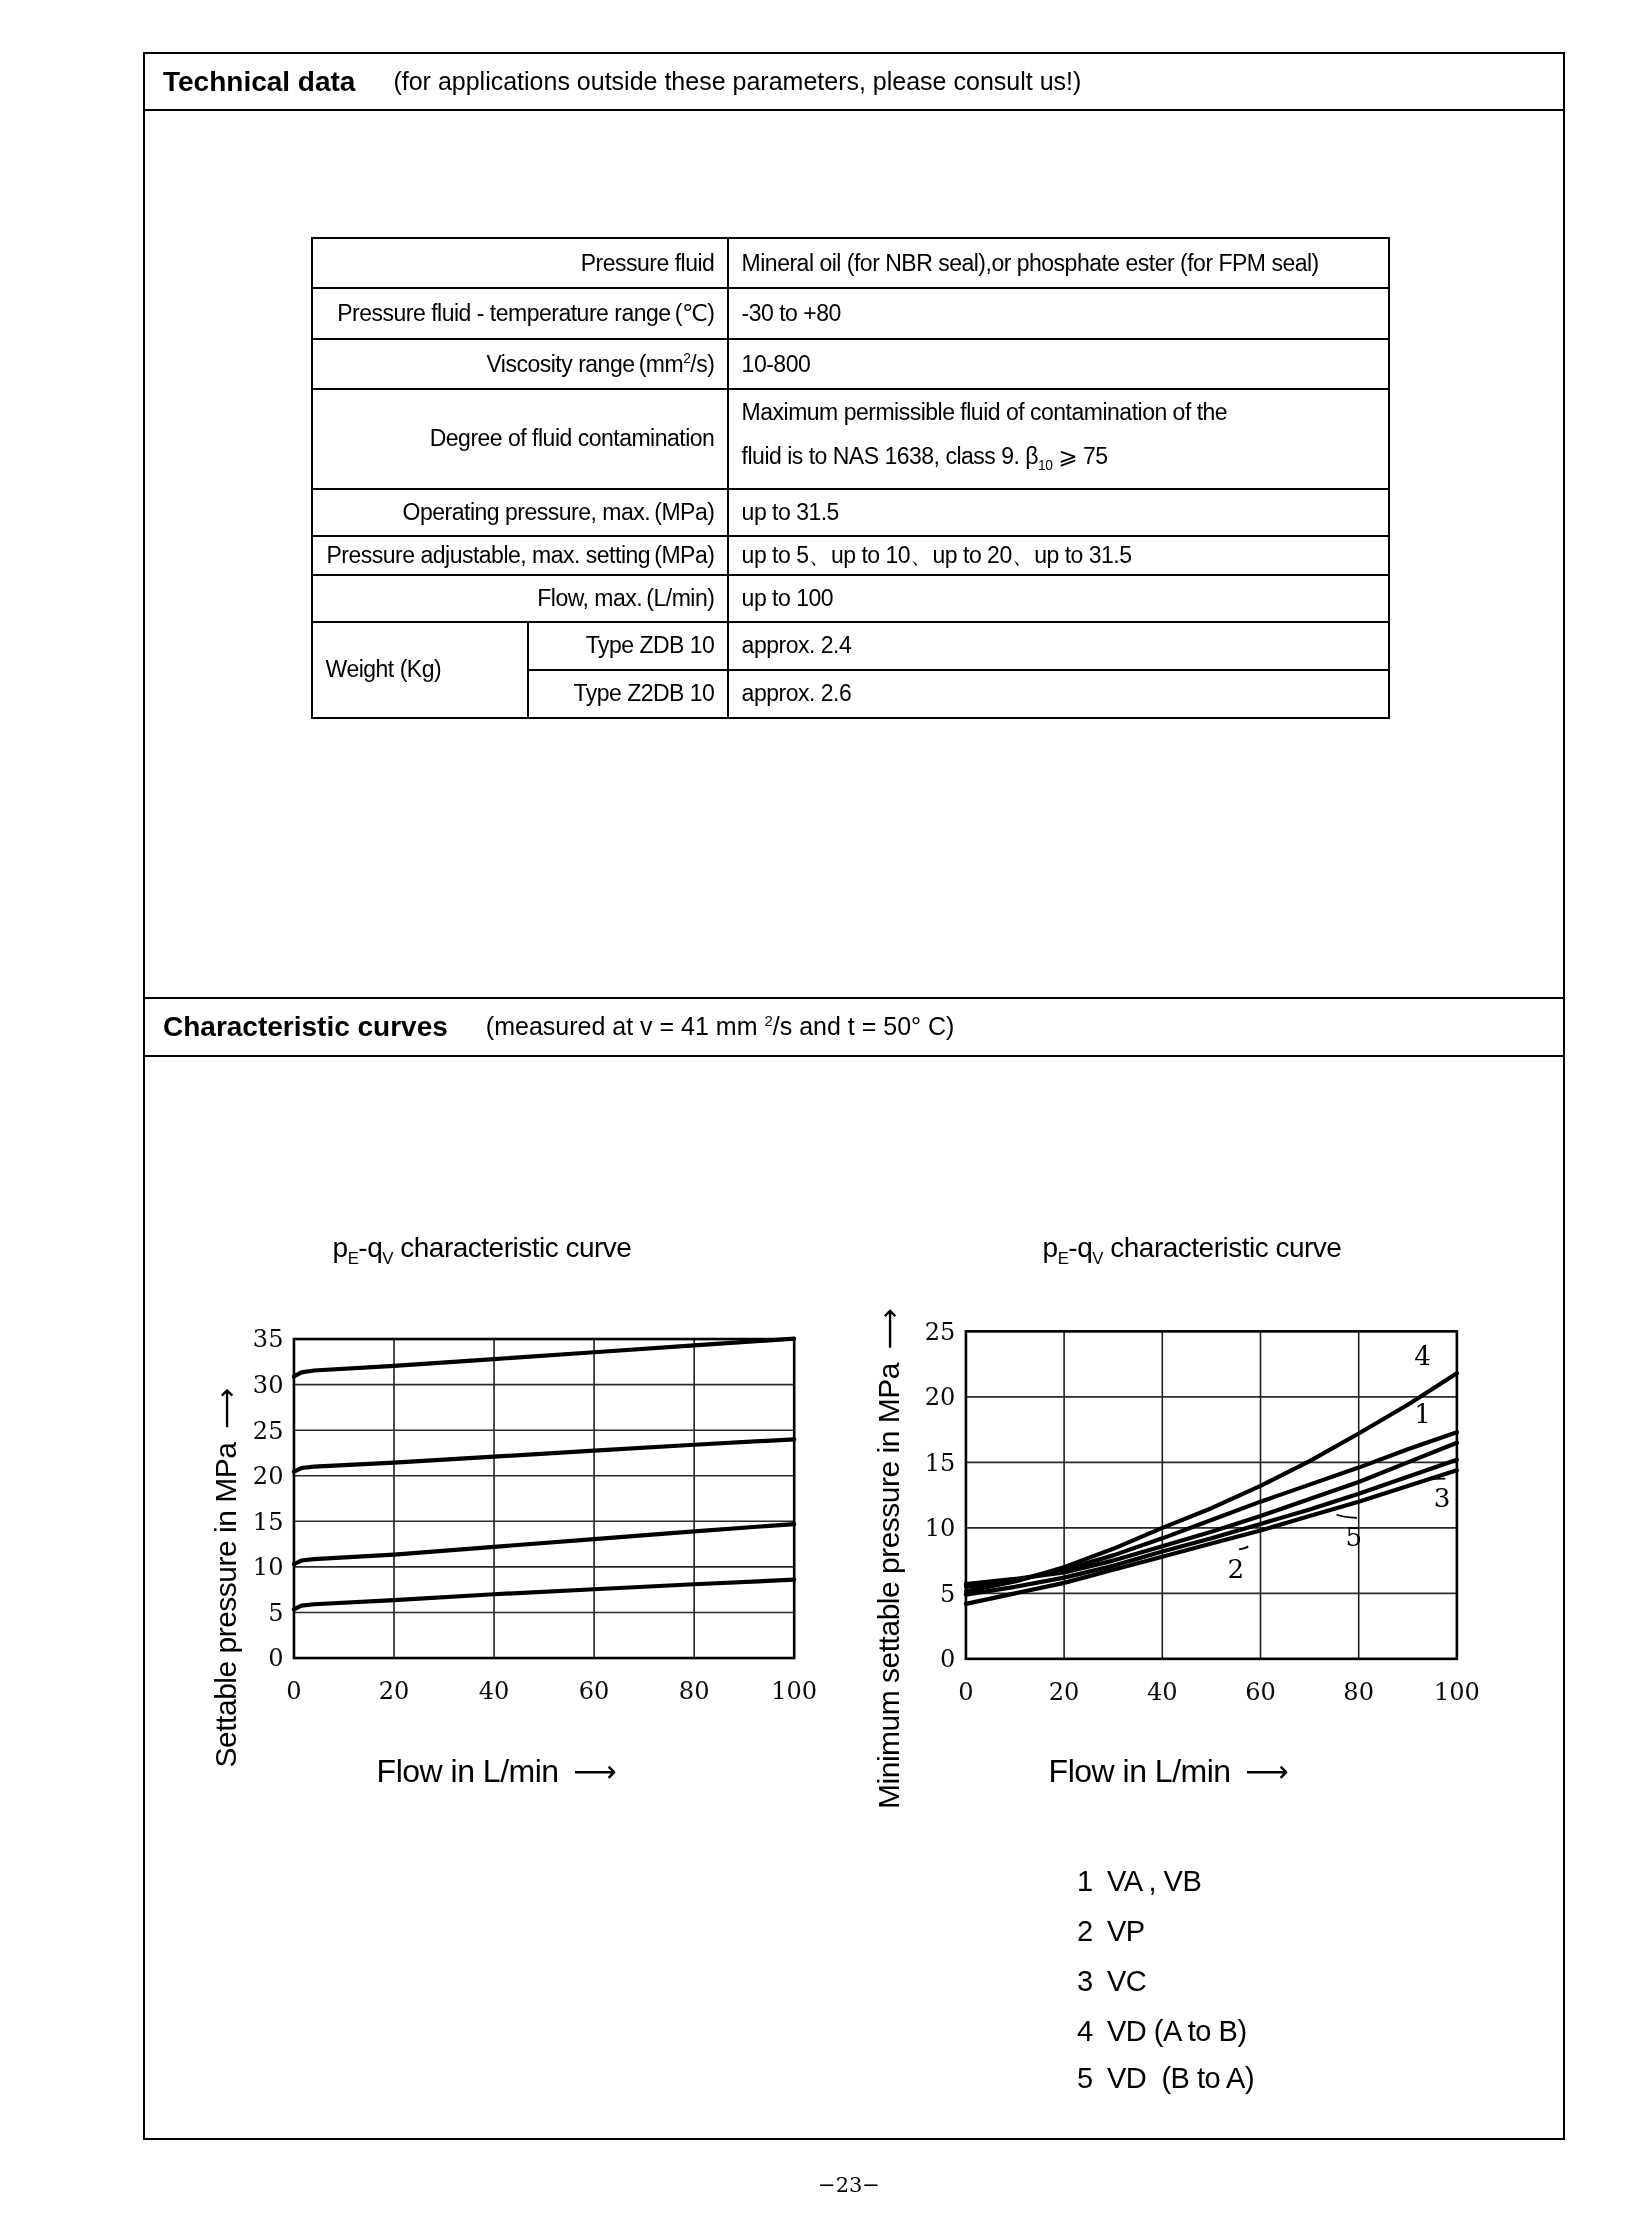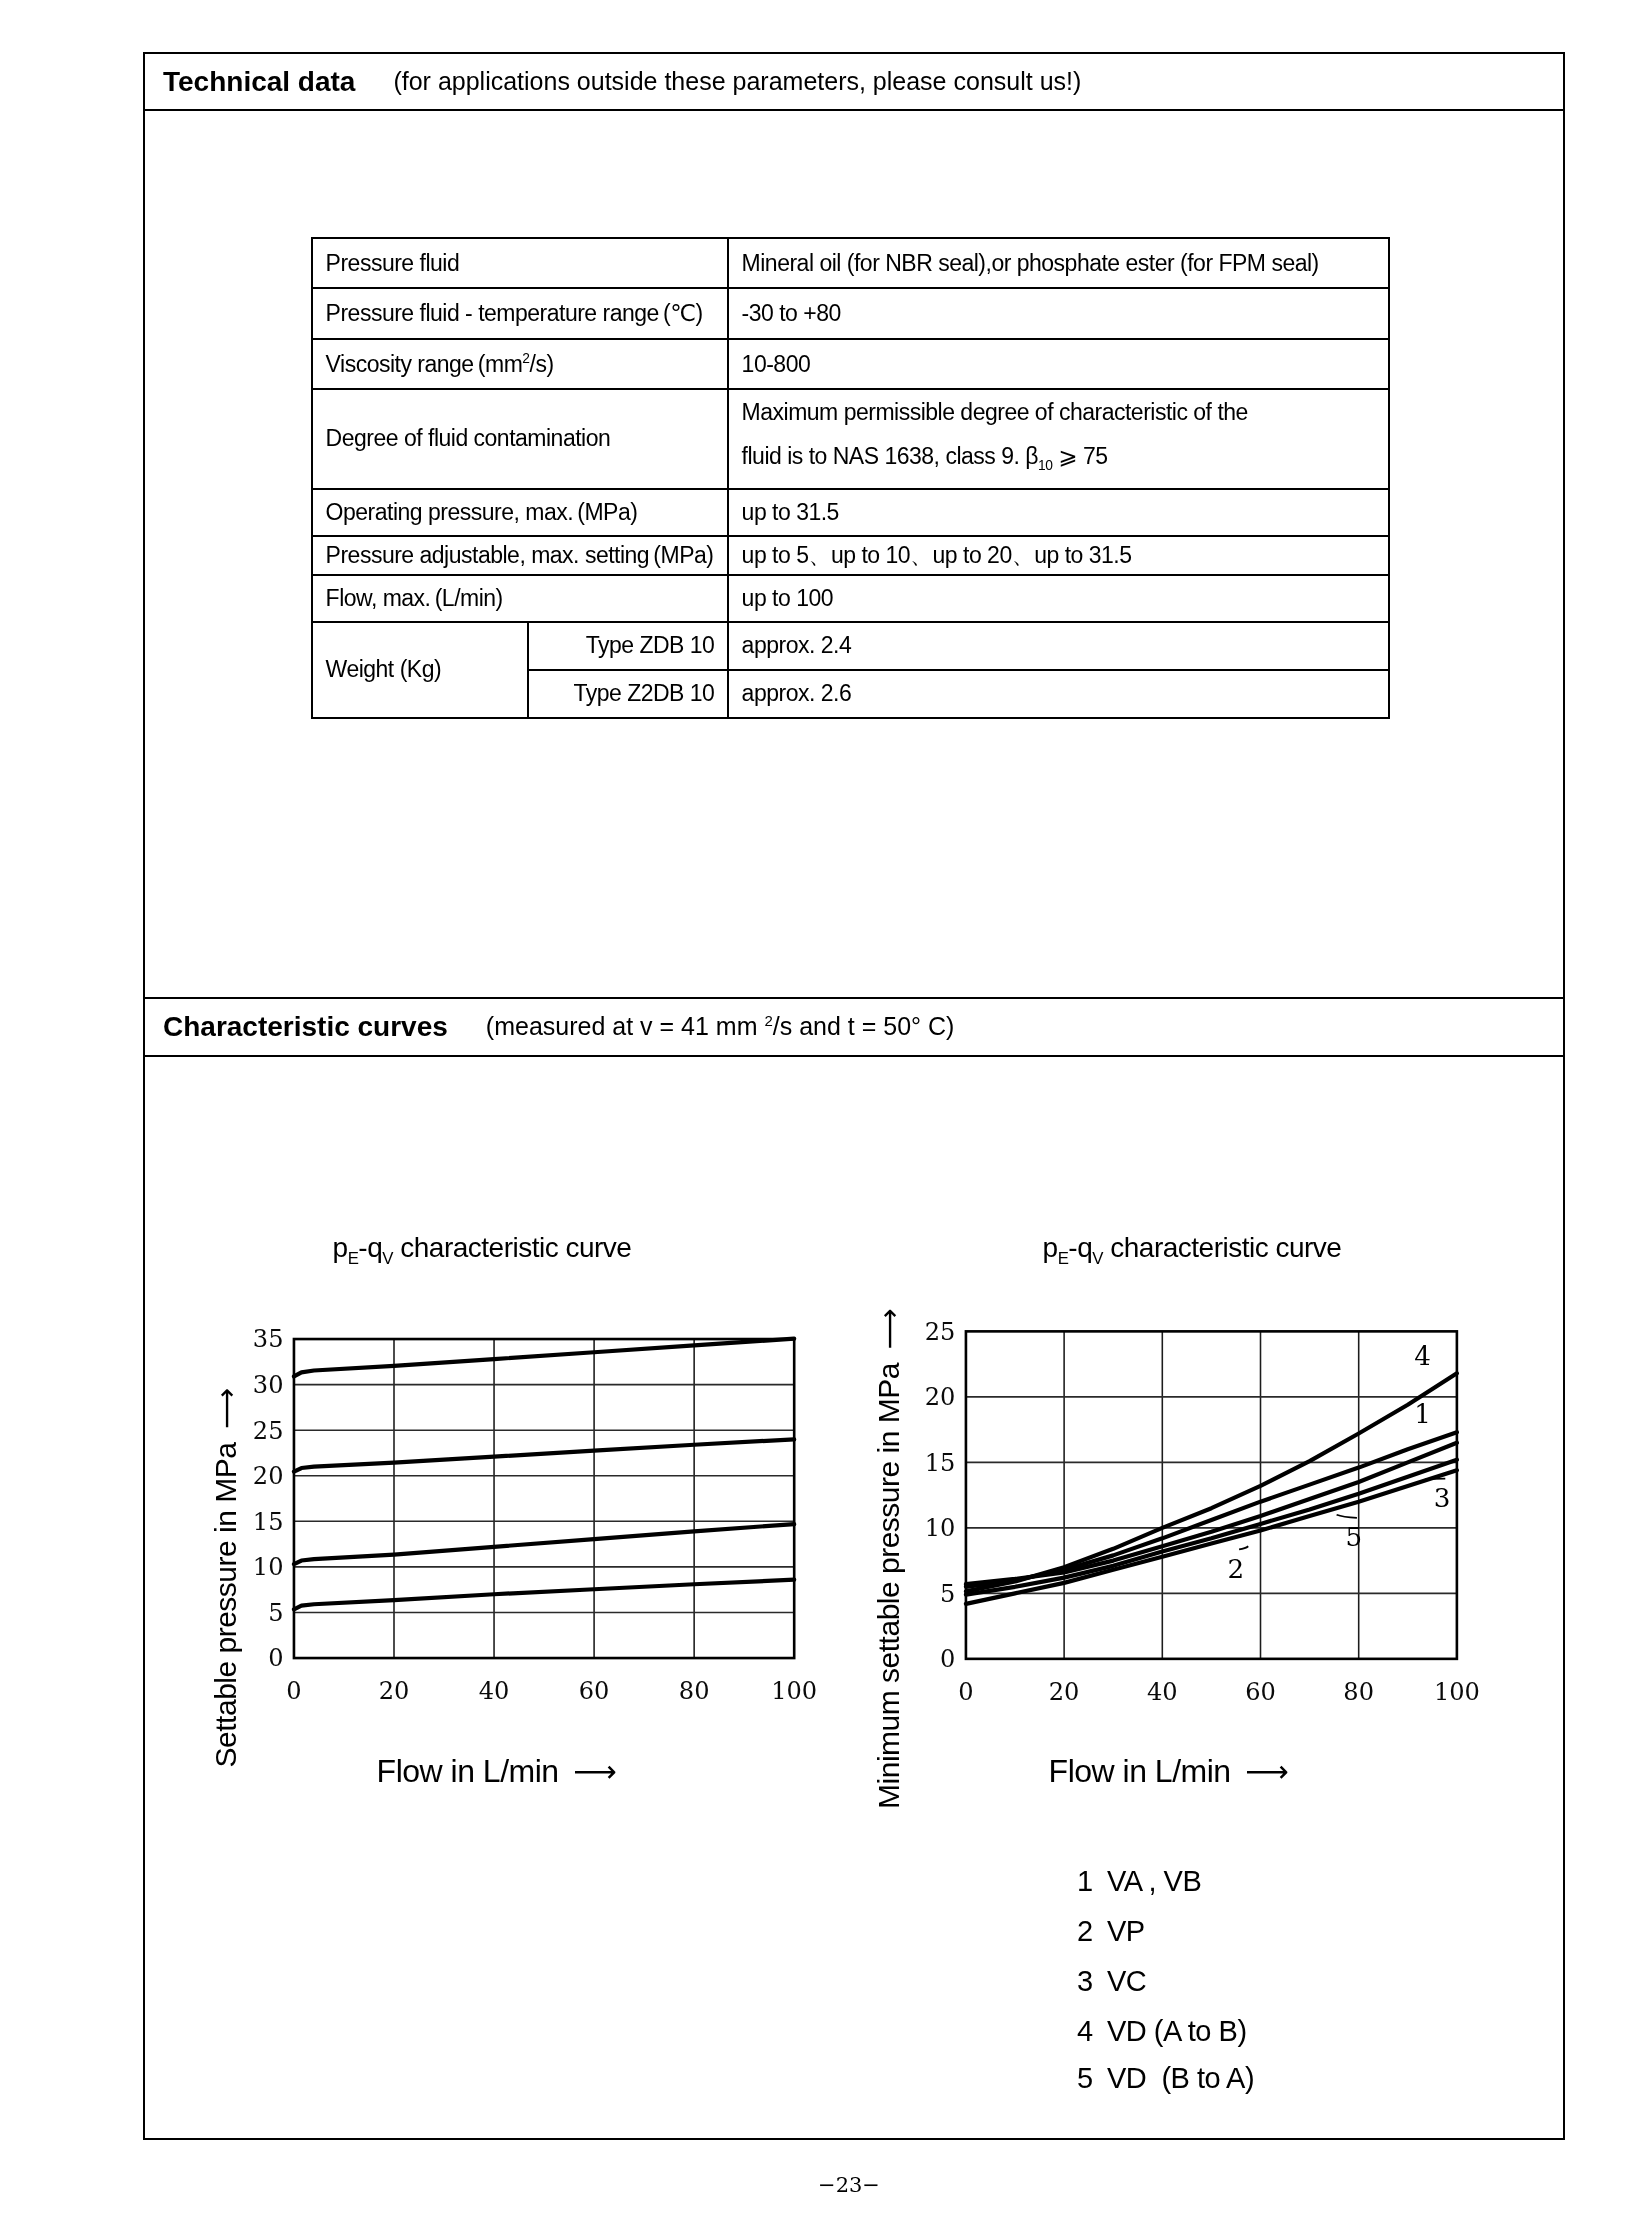--- a/index.html
+++ b/index.html
@@ -8,21 +8,21 @@
   .box{position:absolute;border:2.6px solid #000;background:#fff;box-sizing:border-box;gap:20px;}
   .section-header{display:flex;align-items:center;padding-left:18px;}
   .section-header .t-bold{font-weight:bold;font-size:28px;}
   .section-header .t-rest{font-size:25px;margin-left:18px;}
   .sup{font-size:0.6em;vertical-align:super;}
   .subsc{font-size:0.6em;vertical-align:sub;}
   table.tech{position:absolute;left:311px;top:237px;border-collapse:collapse;table-layout:fixed;
              letter-spacing:-0.5px;}
   table.tech td{border:2.1px solid #000;font-size:23px;padding:0 12.6px;vertical-align:middle;
                 overflow:hidden;white-space:nowrap;}
-  .cf{display:flex;justify-content:flex-start;align-items:center;width:100%;gap:4.2px;}
+  .cf{display:flex;justify-content:flex-end;align-items:center;width:100%;gap:4.2px;}
   td.val{text-align:left;}
   td.typecell{text-align:right;}
   td.weightcell{vertical-align:top;padding-top:9.4px;}
   td.contam div{line-height:44px;}
   .chart-title{position:absolute;text-align:center;font-size:28px;letter-spacing:-0.5px;}
   .ylabel{position:absolute;display:flex;align-items:center;justify-content:center;gap:13.6px;
           font-size:30px;letter-spacing:-0.5px;transform:rotate(-90deg);}
   .xlabel{position:absolute;text-align:center;font-size:32px;letter-spacing:-0.5px;
           display:flex;align-items:center;justify-content:center;gap:14.7px;}
   .arrow{font-family:"DejaVu Sans",sans-serif;font-size:0.95em;}
@@ -86,21 +86,21 @@
         <span>10-800</span>
       </td>
     </tr>
     <tr style="height:88px">
       <td colspan="2">
         <div class="cf">
               <span>Degree of fluid contamination</span>
             </div>
       </td>
       <td class="val contam">
-        <div>Maximum permissible degree of characteristic of the</div>
+        <div>Maximum permissible fluid of contamination of the</div>
         <div>
           <span>fluid is to NAS 1638, class 9. β</span><span class="subsc">10</span><span> ⩾ 75</span>
         </div>
       </td>
     </tr>
     <tr style="height:47px">
       <td colspan="2">
         <div class="cf">
           <span>Operating pressure, max.</span>
           <span>(MPa)</span>

